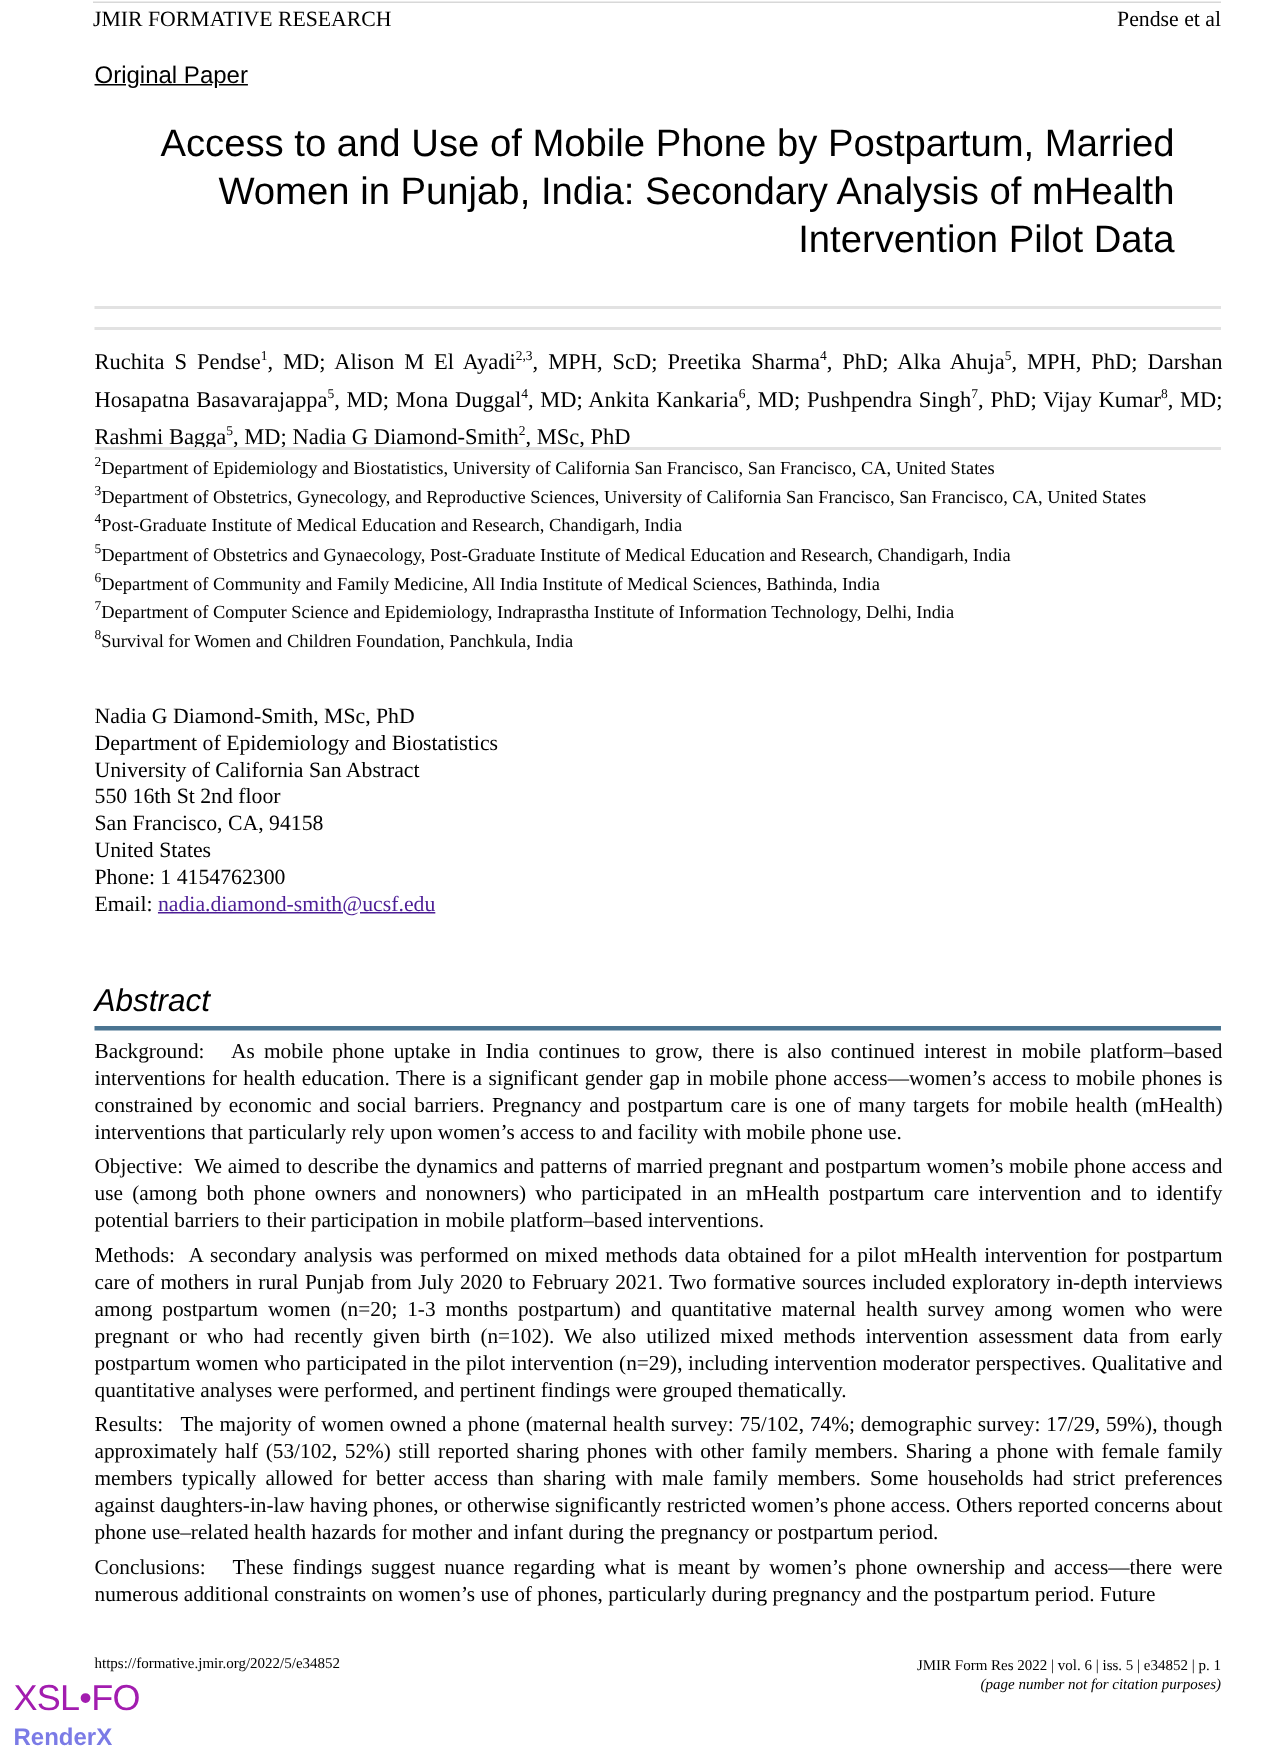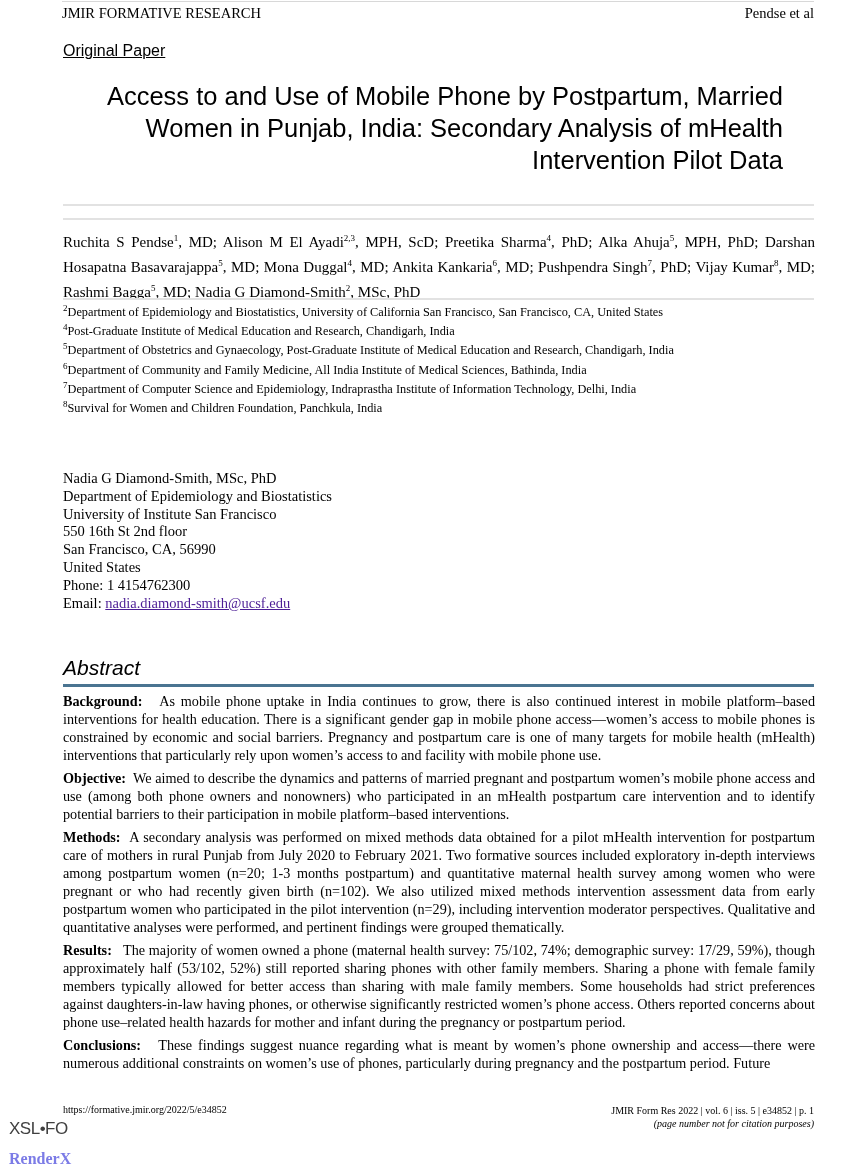--- a/index.html
+++ b/index.html
@@ -13,26 +13,26 @@
     .authors sup, .affil sup { font-size: 9px; vertical-align: super; line-height: 0; }
     .affil-list { position: absolute; top: 303px; left: 63px; width: 760px; font-size: 12.3px; line-height: 19.2px; }
     .affil { white-space: nowrap; }
     .corr { position: absolute; top: 470px; left: 63px; font-size: 14.5px; line-height: 17.8px; }
     .corr .head { font-weight: bold; }
     .corr a { color: #4c1d95; text-decoration: underline; }
     .abs-title { position: absolute; top: 656px; left: 63px; font-family: "Liberation Sans", sans-serif; font-style: italic; font-size: 21px; }
     .abs-rule { position: absolute; top: 684px; left: 63px; right: 36px; height: 3px; background: #4a7491; }
     .abstract { position: absolute; top: 692px; left: 63px; width: 752px; font-size: 14.2px; line-height: 18px; text-align: justify; }
     .abstract p { margin: 0 0 5px 0; }
-    .abstract .lbl { font-weight: bold; }
+    .abstract .lbl { font-weight: normal; }
     .footer-left { position: absolute; top: 1104px; left: 63px; font-size: 10px; }
     .footer-right { position: absolute; top: 1104px; right: 36px; font-size: 10px; text-align: right; line-height: 13px; }
     .footer-right .note { font-style: italic; }
-    .xslfo { position: absolute; top: 1119px; left: 9px; font-family: "Liberation Sans", sans-serif; color: #404040; font-size: 17px; letter-spacing: -0.5px; }
-    .renderx { position: absolute; top: 1150px; left: 9px; font-family: Liberation Serif, serif; color: #7b7be6; font-weight: bold; font-size: 16px; }
+    .xslfo { position: absolute; top: 1119px; left: 9px; font-family: "Liberation Sans", sans-serif; color: #a21caf; font-size: 24px; letter-spacing: -0.5px; }
+    .renderx { position: absolute; top: 1150px; left: 9px; font-family: Liberation Sans, sans-serif; color: #7b7be6; font-weight: bold; font-size: 16px; }
   </style>
 </head>
 <body>
 
 <div class="top-rule"></div>
 <div class="running-head">
   <span>JMIR FORMATIVE RESEARCH</span>
   <span>Pendse et al</span>
 </div>
 
@@ -41,33 +41,34 @@
 
 <div class="rule" style="top:204px"></div>
 <div class="rule" style="top:218px"></div>
 
 <div class="authors" id="authors"><span>Ruchita S Pendse</span><sup>1</sup><span>, MD; </span><span>Alison M El Ayadi</span><sup>2,3</sup><span>, MPH, ScD; </span><span>Preetika Sharma</span><sup>4</sup><span>, PhD; </span><span>Alka Ahuja</span><sup>5</sup><span>, MPH, PhD; </span><span>Darshan Hosapatna Basavarajappa</span><sup>5</sup><span>, MD; </span><span>Mona Duggal</span><sup>4</sup><span>, MD; </span><span>Ankita Kankaria</span><sup>6</sup><span>, MD; </span><span>Pushpendra Singh</span><sup>7</sup><span>, PhD; </span><span>Vijay Kumar</span><sup>8</sup><span>, MD; </span><span>Rashmi Bagga</span><sup>5</sup><span>, MD; </span><span>Nadia G Diamond-Smith</span><sup>2</sup><span>, MSc, PhD</span></div>
 
 <div class="rule" style="top:298px; height:2px;"></div>
 
 <div class="affil-list" id="affils">
     <div class="affil"><sup>2</sup><span>Department of Epidemiology and Biostatistics, University of California San Francisco, San Francisco, CA, United States</span></div>
+    <div class="affil"><sup>3</sup><span>Department of Obstetrics, Gynecology, and Reproductive Sciences, University of California San Francisco, San Francisco, CA, United States</span></div>
     <div class="affil"><sup>4</sup><span>Post-Graduate Institute of Medical Education and Research, Chandigarh, India</span></div>
     <div class="affil"><sup>5</sup><span>Department of Obstetrics and Gynaecology, Post-Graduate Institute of Medical Education and Research, Chandigarh, India</span></div>
     <div class="affil"><sup>6</sup><span>Department of Community and Family Medicine, All India Institute of Medical Sciences, Bathinda, India</span></div>
     <div class="affil"><sup>7</sup><span>Department of Computer Science and Epidemiology, Indraprastha Institute of Information Technology, Delhi, India</span></div>
     <div class="affil"><sup>8</sup><span>Survival for Women and Children Foundation, Panchkula, India</span></div>
   </div>
 
 <div class="corr">
   <div>Nadia G Diamond-Smith, MSc, PhD</div>
   <div>Department of Epidemiology and Biostatistics</div>
-  <div>University of Institute San Francisco</div>
+  <div>University of California San Abstract</div>
   <div>550 16th St 2nd floor</div>
-  <div>San Francisco, CA, 56990</div>
+  <div>San Francisco, CA, 94158</div>
   <div>United States</div>
   <div>Phone: 1 4154762300</div>
   <div><span>Email: </span><a>nadia.diamond-smith@ucsf.edu</a></div>
 </div>
 
 <div class="abs-title">Abstract</div>
 <div class="abs-rule"></div>
 
 <div class="abstract">
   <p><span class="lbl">Background:</span>&nbsp;&nbsp; <span>As mobile phone uptake in India continues to grow, there is also continued interest in mobile platform–based interventions for health education. There is a significant gender gap in mobile phone access—women’s access to mobile phones is constrained by economic and social barriers. Pregnancy and postpartum care is one of many targets for mobile health (mHealth) interventions that particularly rely upon women’s access to and facility with mobile phone use.</span></p>

